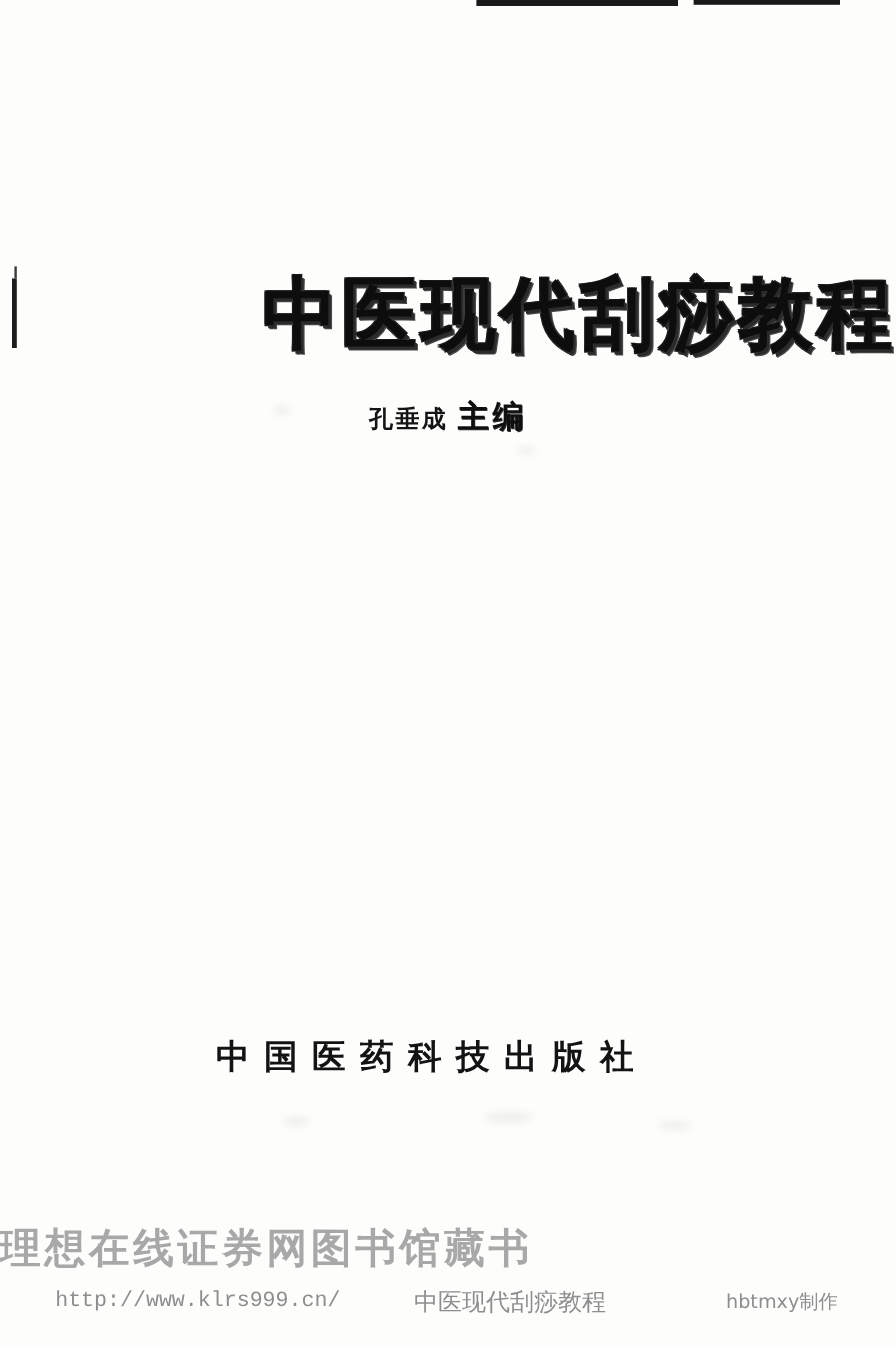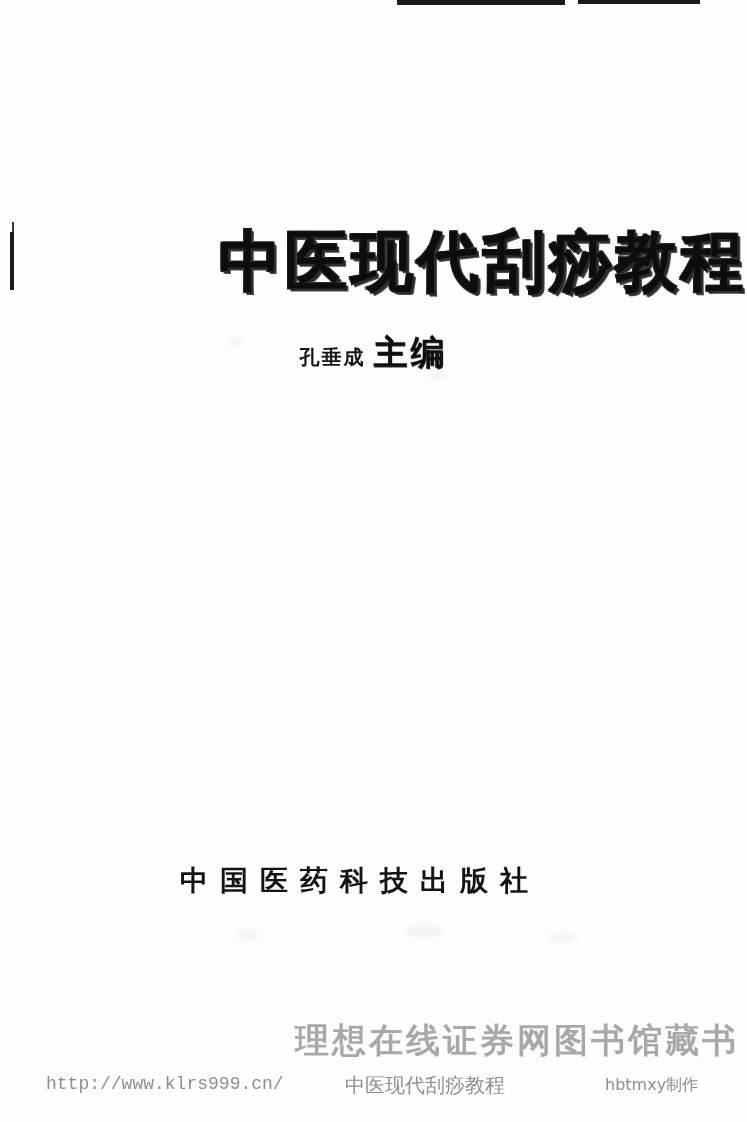--- a/index.html
+++ b/index.html
@@ -99,21 +99,21 @@
     text-align: center;
     font-family: "DejaVu Sans", "Liberation Sans", sans-serif;
   }
   .editor-name {
     font-size: 20px;
     font-weight: 700;
     letter-spacing: 2px;
     color: #141414;
   }
   .editor-role {
-    font-size: 34px;
+    font-size: 26px;
     font-weight: 700;
     letter-spacing: 3px;
     color: #0f0f0f;
     margin-left: 8px;
     text-shadow: 0.6px 0.6px 0 #333;
   }
 
   
   .publisher {
     position: absolute;
@@ -128,21 +128,21 @@
     text-indent: 12px;
     color: #131313;
   }
 
   
   .watermark {
     position: absolute;
     top: 1018px;
     left: 0;
     width: 739px;
-    text-align: right;
+    text-align: left;
     font-family: "DejaVu Sans", "Liberation Sans", sans-serif;
     font-size: 34px;
     font-weight: 700;
     letter-spacing: 3px;
     color: #9a9a9a;
     opacity: 0.85;
   }
 
   
   .footer {

